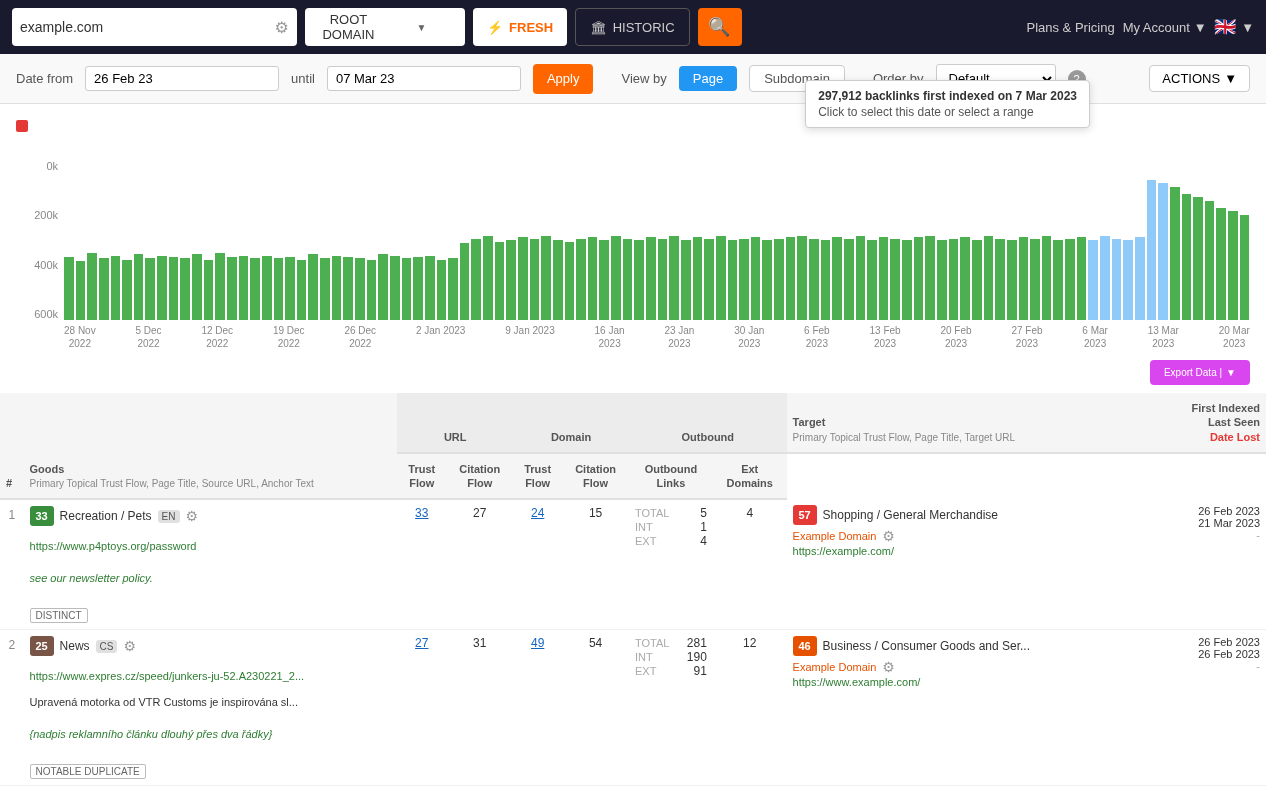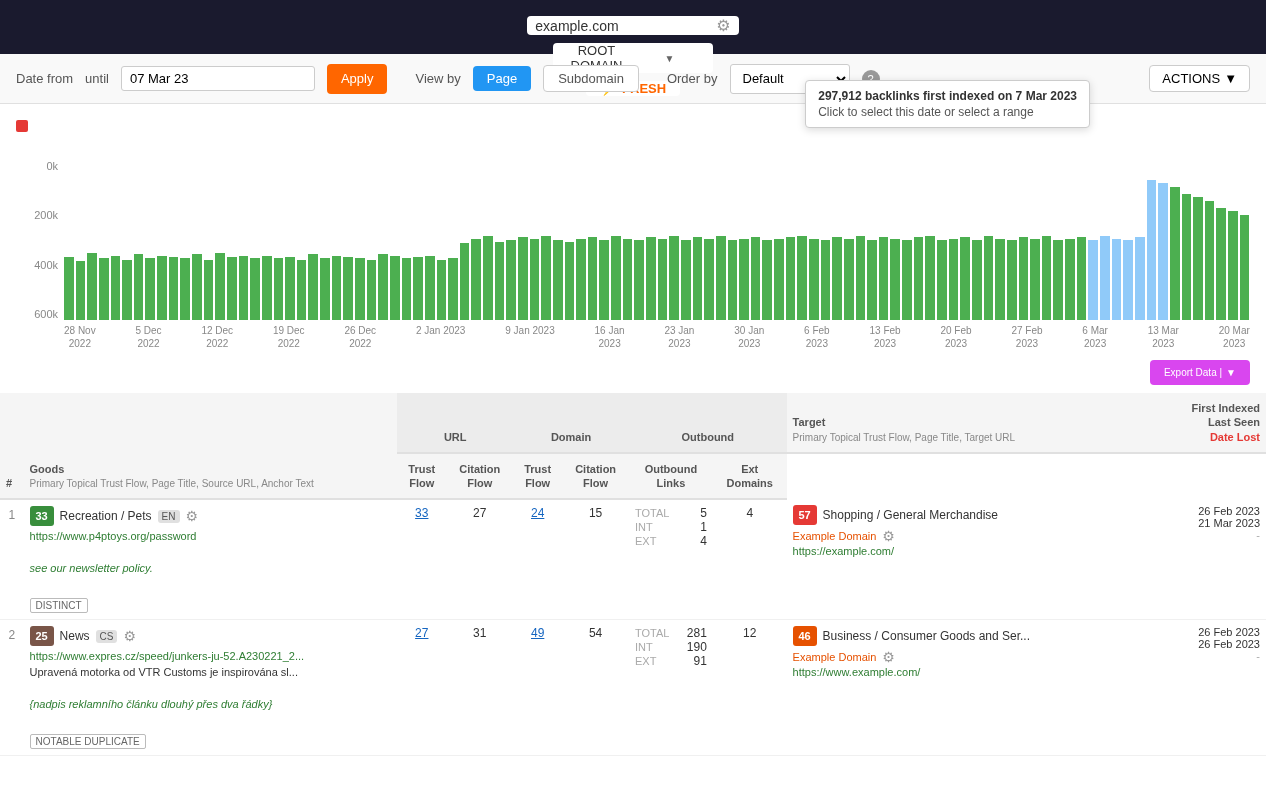--- a/index.html
+++ b/index.html
@@ -1,19 +1,19 @@
 <!DOCTYPE html>
 <html><head>
   <meta charset="utf-8">
   <style>
     * { box-sizing: border-box; margin: 0; padding: 0; }
     body { font-family: Arial, sans-serif; font-size: 13px; background: #fff; color: #333; }
 
     
-    .header { display: flex; align-items: center; background: #1a1a2e; padding: 16px 12px; gap: 8px; height: 54px; flex-direction: column; }
+    .header { display: flex; align-items: center; background: #1a1a2e; padding: 0 12px; gap: 8px; height: 54px; }
     .search-box { display: flex; align-items: center; background: #fff; border-radius: 4px; padding: 0 8px; flex: 1; max-width: 470px; height: 38px; }
     .search-input { border: none; outline: none; font-size: 14px; flex: 1; color: #333; }
     .search-gear { color: #999; font-size: 16px; cursor: pointer; }
     .domain-select { display: flex; align-items: center; background: #fff; border-radius: 4px; padding: 0 10px; height: 38px; gap: 6px; cursor: pointer; min-width: 160px; text-align: center; }
     .domain-select span { font-size: 13px; color: #333; flex: 1; }
     .domain-select .chevron { color: #666; font-size: 10px; }
     .fresh-btn { display: flex; align-items: center; background: #fff; border-radius: 4px; padding: 0 14px; height: 38px; gap: 6px; cursor: pointer; border: none; font-size: 13px; font-weight: bold; color: #f60; }
     .fresh-btn .bolt { color: #f60; }
     .historic-btn { display: flex; align-items: center; background: transparent; border-radius: 4px; padding: 0 14px; height: 38px; gap: 6px; cursor: pointer; border: 1px solid #555; font-size: 13px; color: #ccc; }
     .search-btn { background: #f60; border: none; border-radius: 4px; width: 44px; height: 38px; cursor: pointer; display: flex; align-items: center; justify-content: center; color: #fff; font-size: 18px; }
@@ -64,21 +64,21 @@
     td { padding: 6px 6px; border-bottom: 1px solid #f0f0f0; vertical-align: top; }
     .th-group { background: #ececec; }
     .badge { display: inline-flex; align-items: center; justify-content: center; border-radius: 3px; font-size: 11px; font-weight: bold; color: #fff; min-width: 24px; height: 20px; padding: 0 4px; }
     .badge-green { background: #388E3C; }
     .badge-red { background: #e53935; }
     .badge-orange { background: #e65100; }
     .badge-brown { background: #795548; }
     .row-num { text-align: center; color: #888; font-size: 12px; padding-top: 8px; }
     .source-title { font-size: 12px; color: #333; margin-bottom: 2px; display: flex; align-items: center; gap: 6px; }
     .lang-badge { background: #e0e0e0; color: #555; border-radius: 3px; font-size: 10px; padding: 1px 4px; }
-    .green-link { color: #2e7d32; font-size: 11px; text-decoration: none; display: block; margin: 4px 0; }
+    .green-link { color: #2e7d32; font-size: 11px; text-decoration: none; display: block; margin: 14px 0; }
     .italic-green { color: #2e7d32; font-size: 11px; font-style: italic; display: block; margin: 20px 0; }
     .tag { display: inline-block; border: 1px solid #bbb; color: #666; font-size: 10px; padding: 1px 5px; border-radius: 2px; margin-top: 4px; }
     .gear-icon { color: #999; cursor: pointer; font-size: 14px; float: right; }
     .metric-link { color: #1565C0; text-decoration: underline; cursor: pointer; font-size: 12px; }
     .int-ext { font-size: 11px; color: #aaa; }
     .example-domain { color: #e65100; font-size: 11px; }
     .target-url { color: #2e7d32; font-size: 11px; text-decoration: none; }
     td.center { text-align: center; }
     .first-indexed { font-size: 11px; color: #333; text-align: right; }
     .last-seen { font-size: 11px; color: #333; text-align: right; }
@@ -115,20 +115,21 @@
     <span>▼</span>
   </div>
   <div class="account-btn">
     <span class="flag">🇬🇧</span>
     <span>▼</span>
   </div>
 </div>
 
 <div class="toolbar">
   <span class="date-label">Date from</span>
+  <input class="date-input" type="text" value="26 Feb 23" style="">
   <span class="date-sep">until</span>
   <input class="date-input" type="text" value="07 Mar 23" style="">
   <button class="apply-btn">Apply</button>
   <span class="viewby-label">View by</span>
   <button class="tab-active">Page</button>
   <button class="tab-inactive">Subdomain</button>
   <span class="orderby-label">Order by</span>
   <select class="orderby-select">
     <option>Default</option>
   </select>

